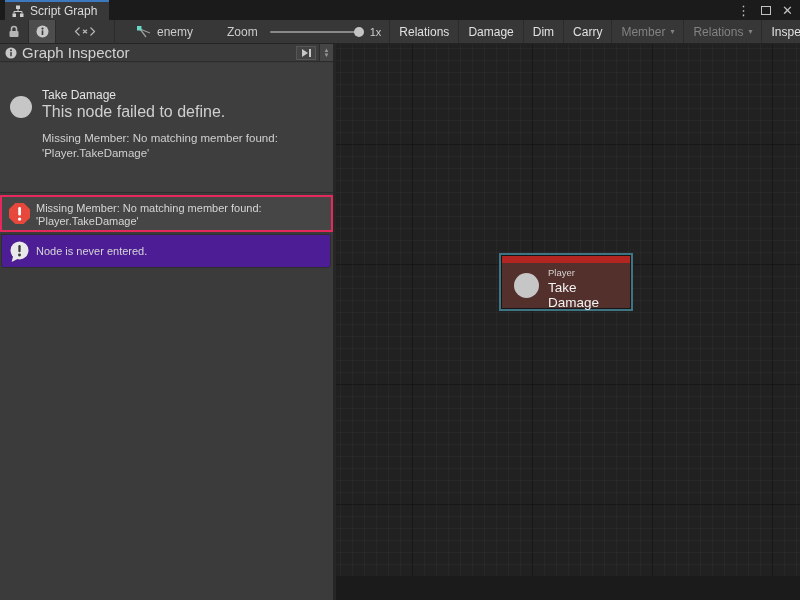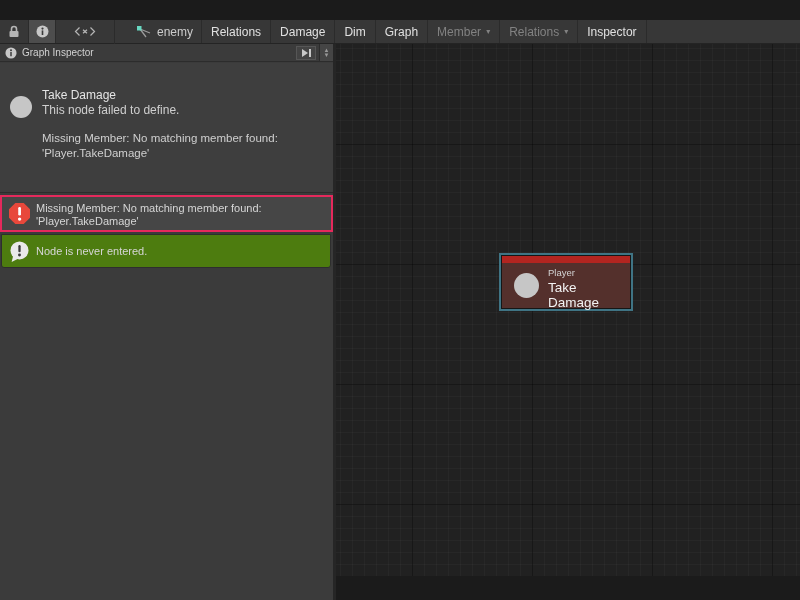--- a/index.html
+++ b/index.html
@@ -38,44 +38,44 @@
             border-left:1px solid #2b2b2b; white-space:nowrap; }
   .tb-btn:last-child { border-right:1px solid #2b2b2b; }
   .tb-btn.disabled { color:#828282; }
   .dd-arrow { font-size:8px; margin-left:5px; color:#828282; }
 
   
   .inspector { position:absolute; left:0; top:44px; width:333px; height:556px; background:#3b3b3b; }
   .panel-gap { position:absolute; left:333px; top:44px; width:3px; height:556px; background:#262626; }
   .insp-header { position:absolute; left:0; top:0; width:333px; height:18px; background:#3b3b3b;
                  border-bottom:1px solid #2c2c2c; display:flex; align-items:center; padding-left:5px; }
-  .insp-title { color:#d2d2d2; font-size:10px; margin-left:5px; flex:1; }
+  .insp-title { color:#d2d2d2; font-size:15px; margin-left:5px; flex:1; }
   .dock-btn { width:20px; height:14px; border:1px solid #565656; background:#434343; display:flex;
               align-items:center; justify-content:center; margin-right:3px; }
   .spinner { width:14px; height:17px; background:#454545; border-left:1px solid #2c2c2c;
              display:flex; flex-direction:column; align-items:center; justify-content:center; }
   .spinner span { font-size:6px; color:#9a9a9a; line-height:5px; }
 
   .node-info { position:absolute; left:0; top:19px; width:333px; height:130px; background:#3e3e3e;
                border-bottom:1px solid #2c2c2c; }
   .gray-circle { border-radius:50%; background:#c6c6c6; }
   .ni-circle { position:absolute; left:10px; top:33px; width:22px; height:22px; }
   .ni-title { position:absolute; left:42px; top:25px; font-size:12px; color:#e4e4e4; }
-  .ni-sub   { position:absolute; left:42px; top:40px; font-size:12px; color:#cfcfcf; }
+  .ni-sub   { position:absolute; left:42px; top:40px; font-size:16px; color:#cfcfcf; }
   .ni-err1  { position:absolute; left:42px; top:69px; font-size:11.5px; color:#cfcfcf; }
   .ni-err2  { position:absolute; left:42px; top:84px; font-size:11.5px; color:#cfcfcf; }
 
   .error-box { position:absolute; left:0px; top:151px; width:333px; height:37px;
                background:#464646; border:2px solid #e5295c; }
   .eb-icon { position:absolute; left:7px; top:6px; }
   .eb-line1 { position:absolute; left:34px; top:5px; font-size:11px; color:#d6d6d6; }
   .eb-line2 { position:absolute; left:34px; top:18px; font-size:11px; color:#d6d6d6; }
 
   .warn-box { position:absolute; left:1px; top:190px; width:330px; height:34px;
-              background:#4d7c0f; border:1px solid #2e2e2e; border-radius:0 0 3px 3px; }
+              background:#4c1d95; border:1px solid #2e2e2e; border-radius:0 0 3px 3px; }
   .wb-icon { position:absolute; left:7px; top:6px; }
   .wb-text { position:absolute; left:34px; top:10px; font-size:11px; color:#d6d6d6; }
 
   
   .canvas { position:absolute; left:336px; top:44px; width:464px; height:532px;
             background-color:#212121;
             background-image:
               linear-gradient(to right, rgba(0,0,0,0.42) 1px, transparent 1px),
               linear-gradient(to bottom, rgba(0,0,0,0.42) 1px, transparent 1px),
               linear-gradient(to right, rgba(255,255,255,0.028) 1px, transparent 1px),
@@ -90,20 +90,36 @@
   .gn-type  { position:absolute; left:47px; top:12px; font-size:9.5px; color:#d2d2d2; }
   .gn-title { position:absolute; left:47px; top:25px; font-size:13.5px; color:#f2f2f2; }
 
   svg { display:block; }
 </style>
 </head>
 <body>
 
 <div class="stage">
 
+  <div class="titlebar">
+    <div class="tab">
+      <svg width="12" height="12" viewBox="0 0 12 12">
+        <rect x="4" y="0.5" width="4" height="3.5" fill="#cfcfcf"></rect>
+        <path d="M6 4v2.5 M2 8.5V6.5h8v2" stroke="#cfcfcf" stroke-width="1" fill="none"></path>
+        <rect x="0.5" y="8.5" width="3.5" height="3.5" fill="#cfcfcf"></rect>
+        <rect x="8" y="8.5" width="3.5" height="3.5" fill="#cfcfcf"></rect>
+      </svg>
+      <span class="tab-label">Script Graph</span>
+    </div>
+    <div class="win-controls">
+      <span class="kebab">⋮</span>
+      <span class="maxbox"></span>
+      <span class="closex">✕</span>
+    </div>
+  </div>
 
   <div class="toolbar">
     <div class="tb-left">
       <div class="icon-slot lock-slot">
         <svg width="12" height="13" viewBox="0 0 12 13">
           <path d="M3.5 6V4a2.5 2.5 0 0 1 5 0v2" stroke="#b5b5b5" stroke-width="1.6" fill="none"></path>
           <rect x="1.5" y="6" width="9" height="6" rx="1" fill="#b5b5b5"></rect>
         </svg>
       </div>
       <div class="info-btn">
@@ -119,34 +135,41 @@
         </svg>
       </div>
       <div class="tb-divider"></div>
       <div class="graph-ref">
         <svg width="14" height="12" viewBox="0 0 14 12">
           <path d="M3 3 9 11 M3 3 13 7" stroke="#9a9a9a" stroke-width="1.3" fill="none"></path>
           <rect x="0" y="0" width="4.5" height="4.5" fill="#68d9c2"></rect>
         </svg>
         <span>enemy</span>
       </div>
+      <div class="zoom-wrap">
+        <span class="zoom-label">Zoom</span>
+        <div class="slider-track">
+          <div class="slider-knob"></div>
+        </div>
+        <span class="zoom-value">1x</span>
+      </div>
     </div>
 
     <div class="tb-right">
       <div class="tb-btn">
         <span>Relations</span>
       </div>
       <div class="tb-btn">
         <span>Damage</span>
       </div>
       <div class="tb-btn">
         <span>Dim</span>
       </div>
       <div class="tb-btn">
-        <span>Graph</span>
+        <span>Carry</span>
       </div>
       <div class="tb-btn disabled">
         <span>Member</span>
         <span class="dd-arrow">▾</span>
       </div>
       <div class="tb-btn disabled">
         <span>Relations</span>
         <span class="dd-arrow">▾</span>
       </div>
       <div class="tb-btn">

